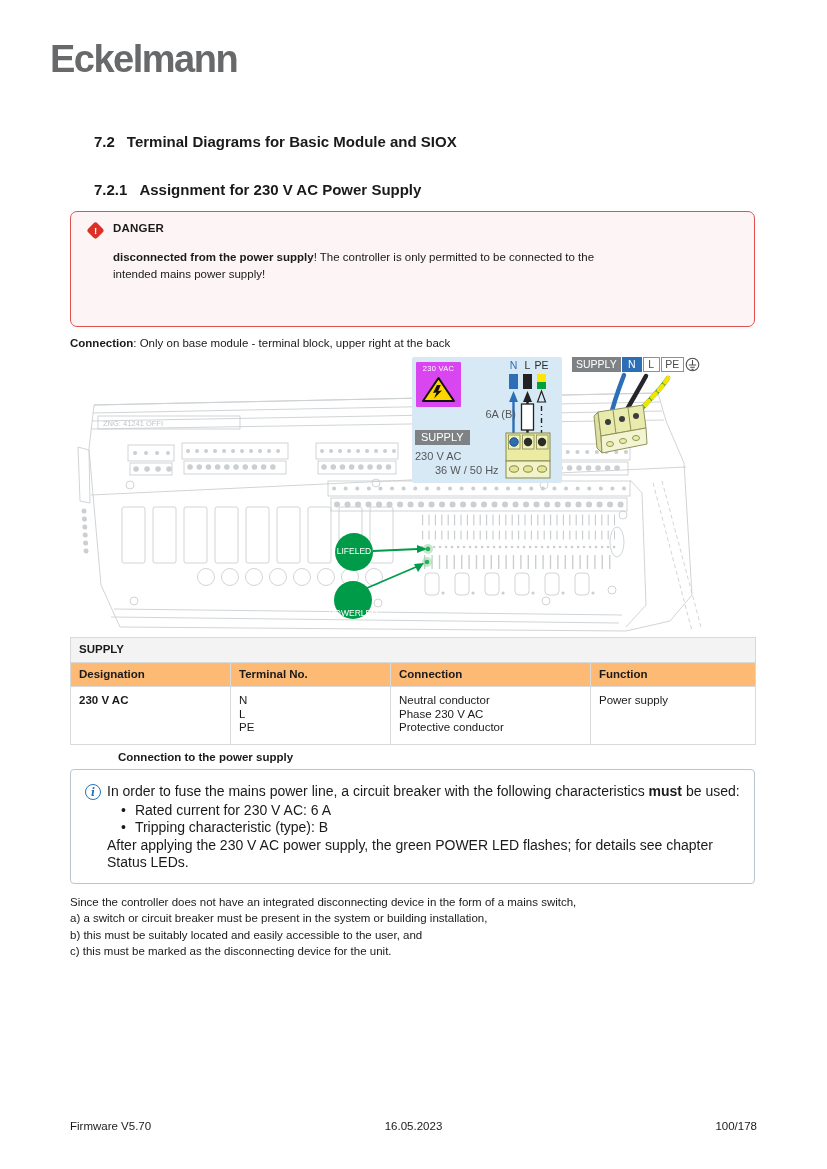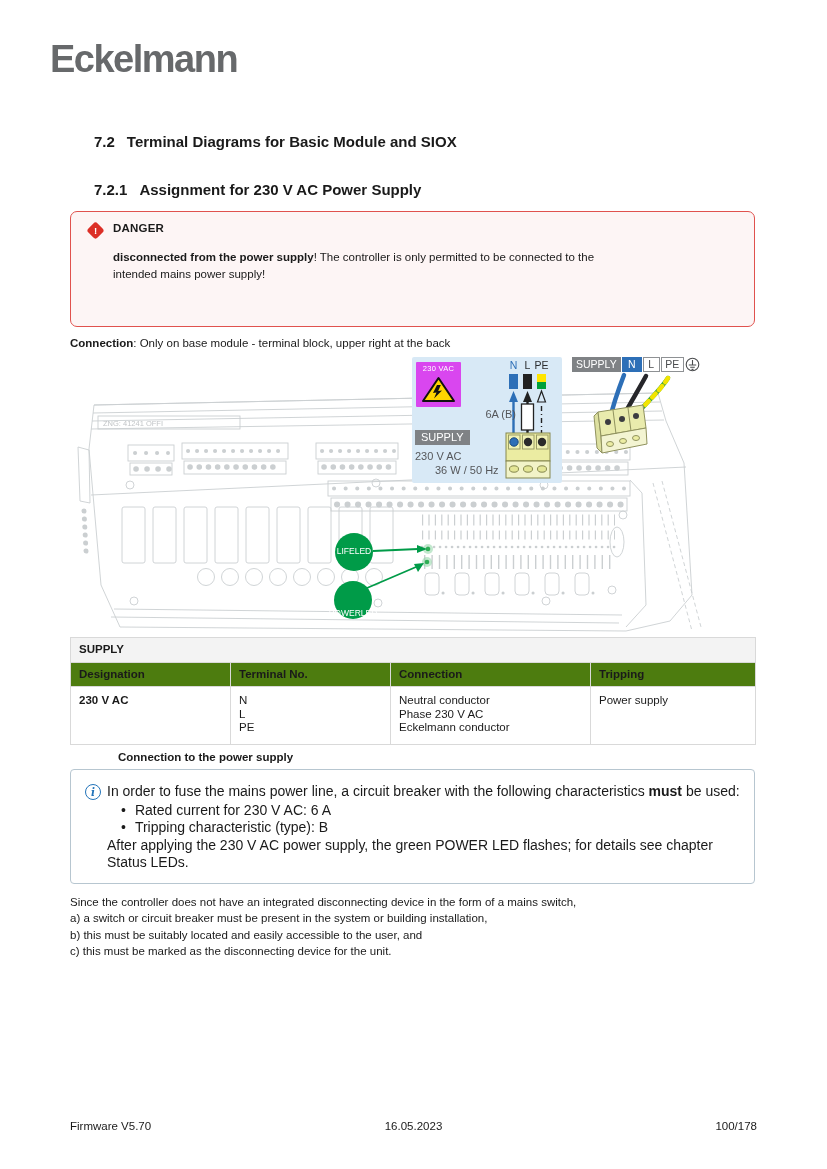--- a/index.html
+++ b/index.html
@@ -54,21 +54,21 @@
 
   
   .led-callout { position:absolute; width:38px; height:38px; border-radius:50%; background:#009b48; color:#fff; display:flex; flex-direction:row; align-items:center; justify-content:center; font-size:8.5px; line-height:1.15; text-align:center; }
   .led-life { left:265px; top:178px; }
   .led-power { left:264px; top:226px;align-items:flex-end; }
 
   
   .supply-table { left:70px; top:637px; width:685px; border-collapse:collapse; table-layout:fixed; font-size:11.5px; }
   .supply-table td, .supply-table th { border:1px solid #d9d9d9; padding:5px 8px; text-align:left; vertical-align:top; }
   .supply-table .trow-title td { background:#f3f3f3; font-weight:bold; height:25px; }
-  .supply-table th { background:#4d7c0f; font-weight:bold; height:24px; }
+  .supply-table th { background:#fdba74; font-weight:bold; height:24px; }
   .supply-table .cell-lines div { line-height:13.5px; }
   .supply-table .data td { padding-top:7px; padding-bottom:9px; }
   .bold { font-weight:bold; }
 
   
   .power-heading { left:70px; top:751px; font-size:11.5px; font-weight:bold;margin-left:48px; }
 
   
   .infobox { left:70px; top:769px; width:685px; height:115px; border:1px solid #b7c6d0; border-radius:4px; background:#fff; }
   .info-icon { position:absolute; left:14px; top:14px; width:16px; height:16px; border:1.4px solid #2374ba; border-radius:50%; color:#2374ba; display:flex; align-items:center; justify-content:center; font-size:10.5px; font-family:"DejaVu Serif", serif; font-style:italic; font-weight:bold; }
@@ -300,33 +300,33 @@
       <col style="width:165px">
     </colgroup>
   <tbody>
       <tr class="trow-title">
         <td colspan="4">SUPPLY</td>
       </tr>
   <tr>
     <th>Designation</th>
     <th>Terminal No.</th>
     <th>Connection</th>
-    <th>Tripping</th>
+    <th>Function</th>
   </tr>
   <tr class="data">
     <td class="bold">230 V AC</td>
     <td class="cell-lines">
       <div>N</div>
       <div>L</div>
       <div>PE</div>
     </td>
     <td class="cell-lines">
       <div>Neutral conductor</div>
       <div>Phase 230 V AC</div>
-      <div>Eckelmann conductor</div>
+      <div>Protective conductor</div>
     </td>
     <td>Power supply</td>
   </tr>
 </tbody>
   </table>
 
 <div class="abs power-heading">Connection to the power supply</div>
 
 <div class="abs infobox">
   <div class="info-icon">i</div>

